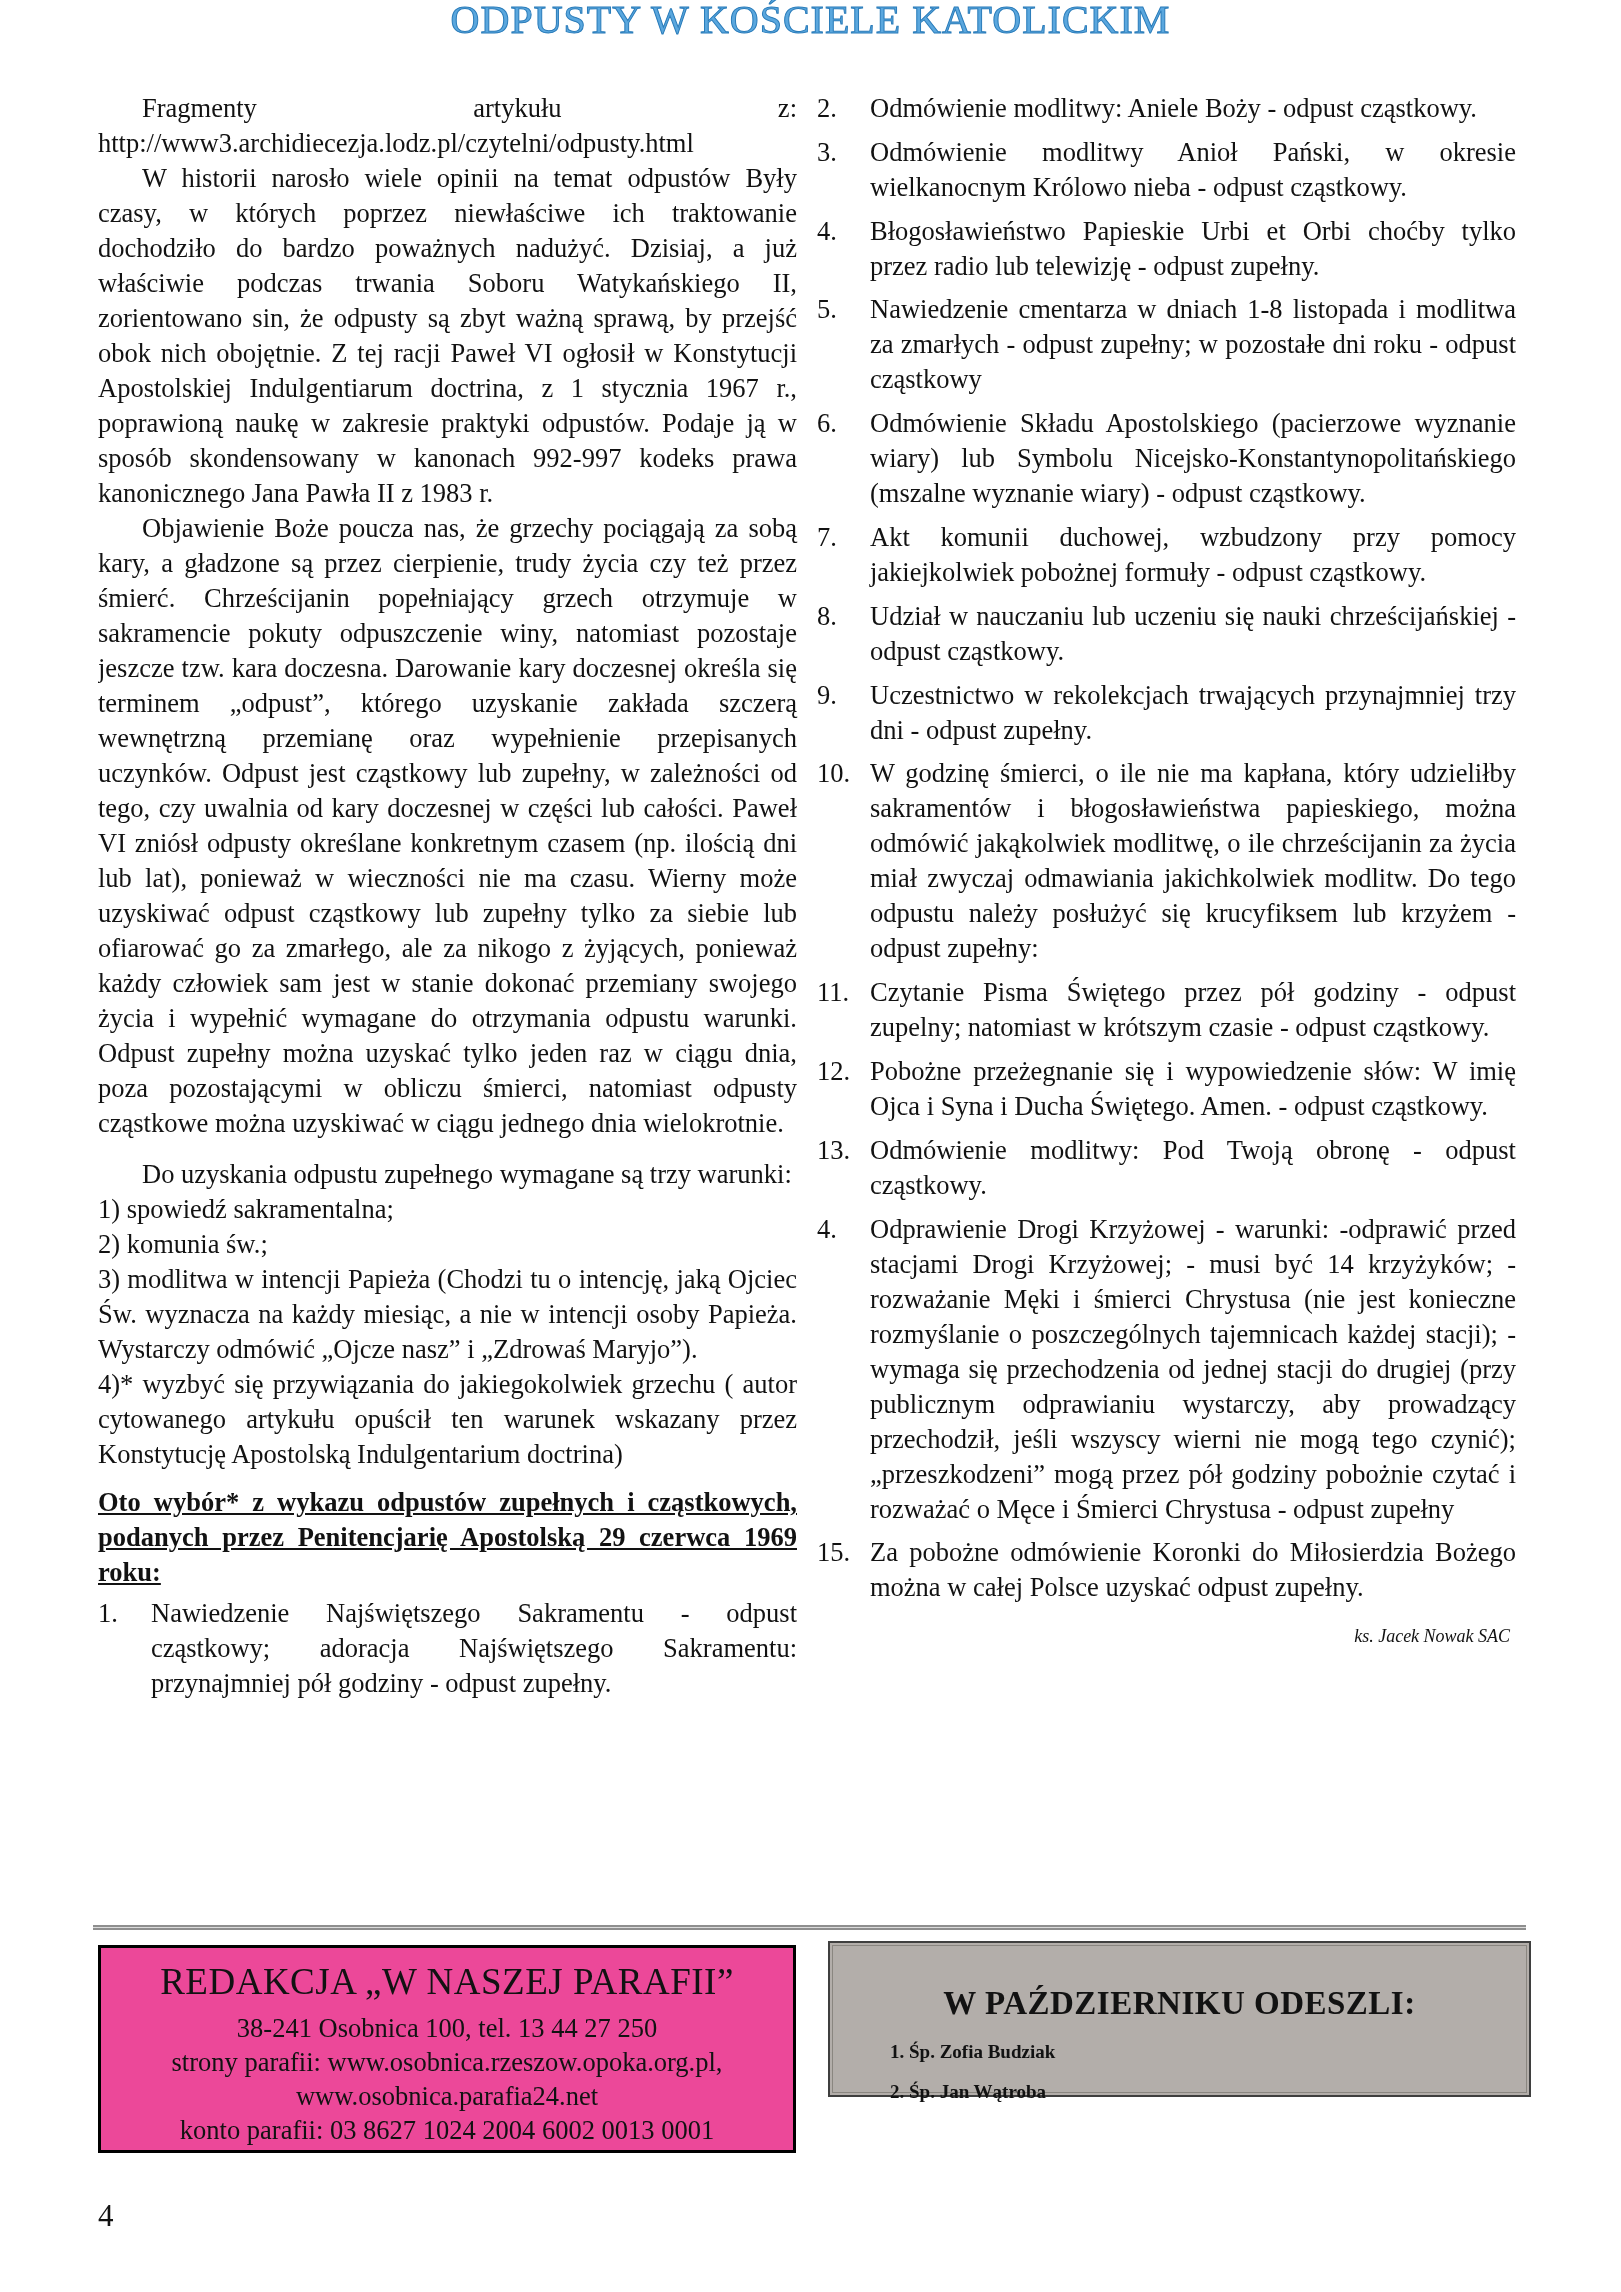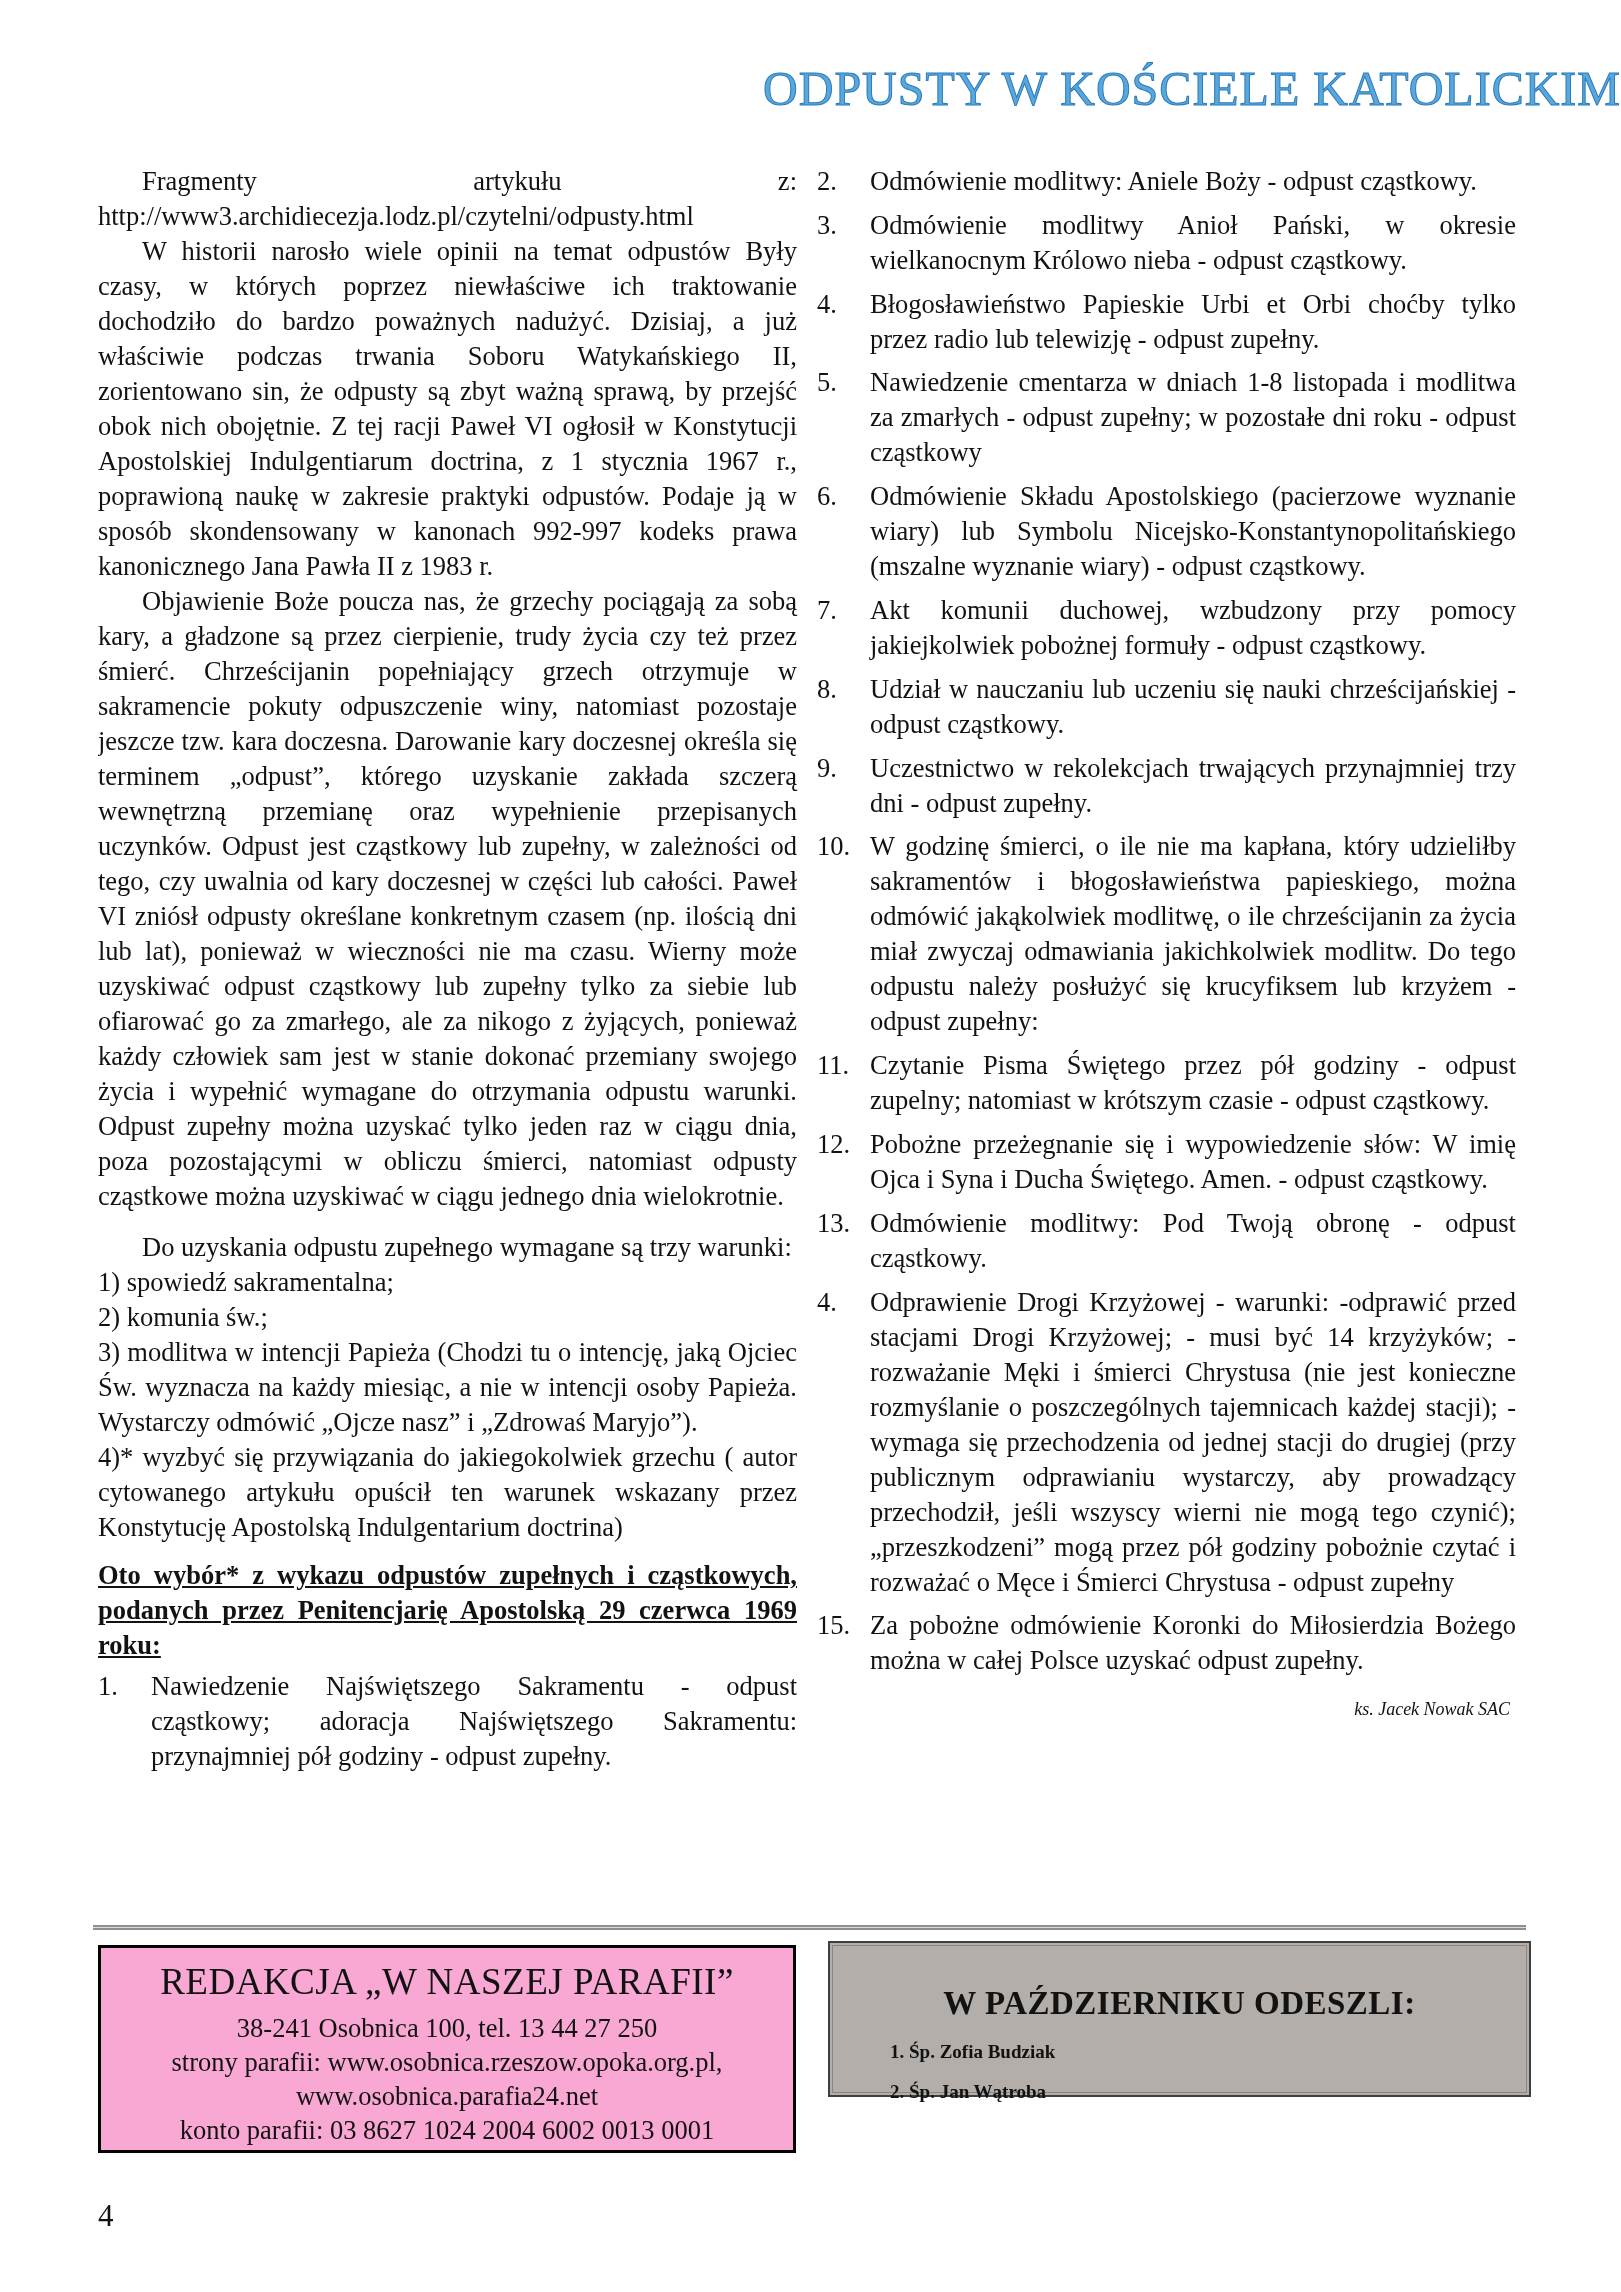--- a/index.html
+++ b/index.html
@@ -7,23 +7,22 @@
     position:relative;
     width:1621px;
     height:2293px;
     background:#ffffff;
     font-family:"Liberation Serif","DejaVu Serif",serif;
     color:#121212;
     overflow:hidden;
   }
   .page-title{
     margin:0;
-    padding-top:65px;
-    text-align:right;
-    font-size:48px;
+    text-align:center;
+    font-size:40px;
     line-height:1.0;
     font-weight:normal;
     letter-spacing:1px;
     color:#5aa7de;
     -webkit-text-stroke:1px #2a7cba;
   }
   .columns{
     display:flex;
     gap:20px;
     margin:51px 94px 0 98px;
@@ -70,21 +69,21 @@
     background:#dcdcdc;
   }
   .redakcja-box{
     position:absolute;
     left:98px;
     top:1945px;
     width:698px;
     height:208px;
     border:3.9px solid #000000;
     box-sizing:border-box;
-    background:#f9a8d4;
+    background:#ec4899;
     text-align:center;
   }
   .redakcja-title{
     margin:0;
     margin-top:11.8px;
     font-size:37px;
     font-weight:normal;
     letter-spacing:0.5px;
   }
   .redakcja-lines{

